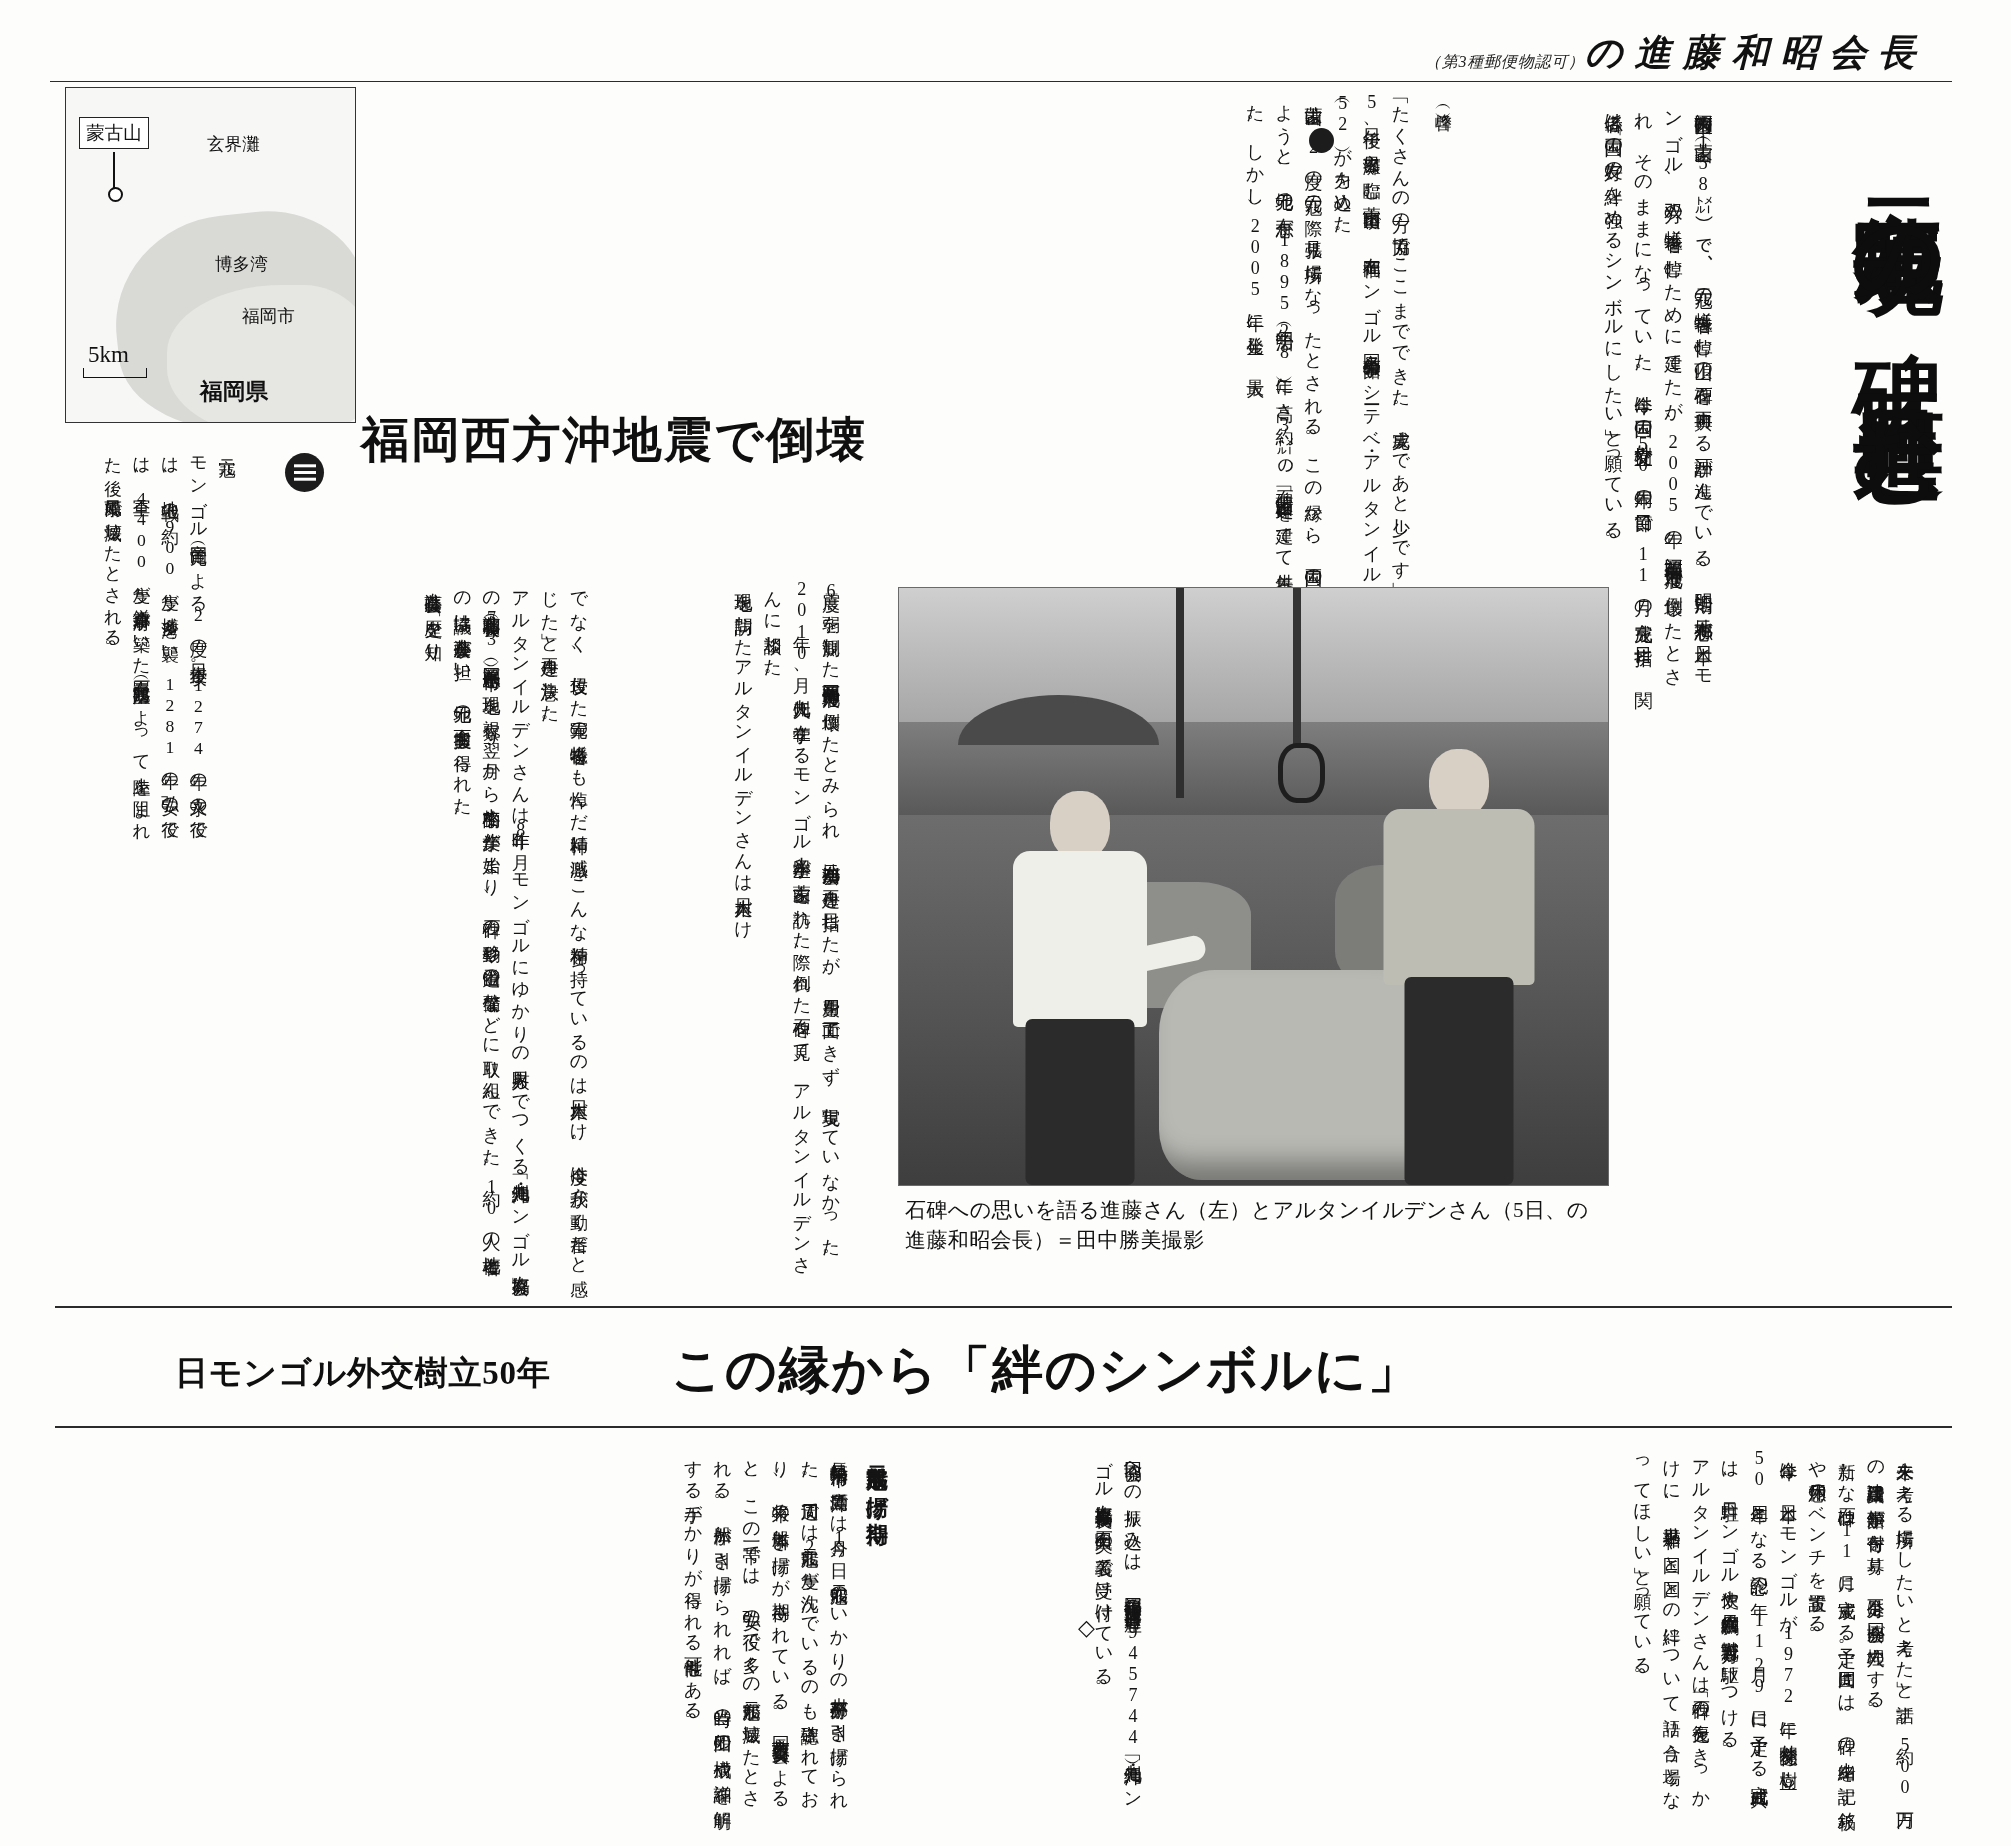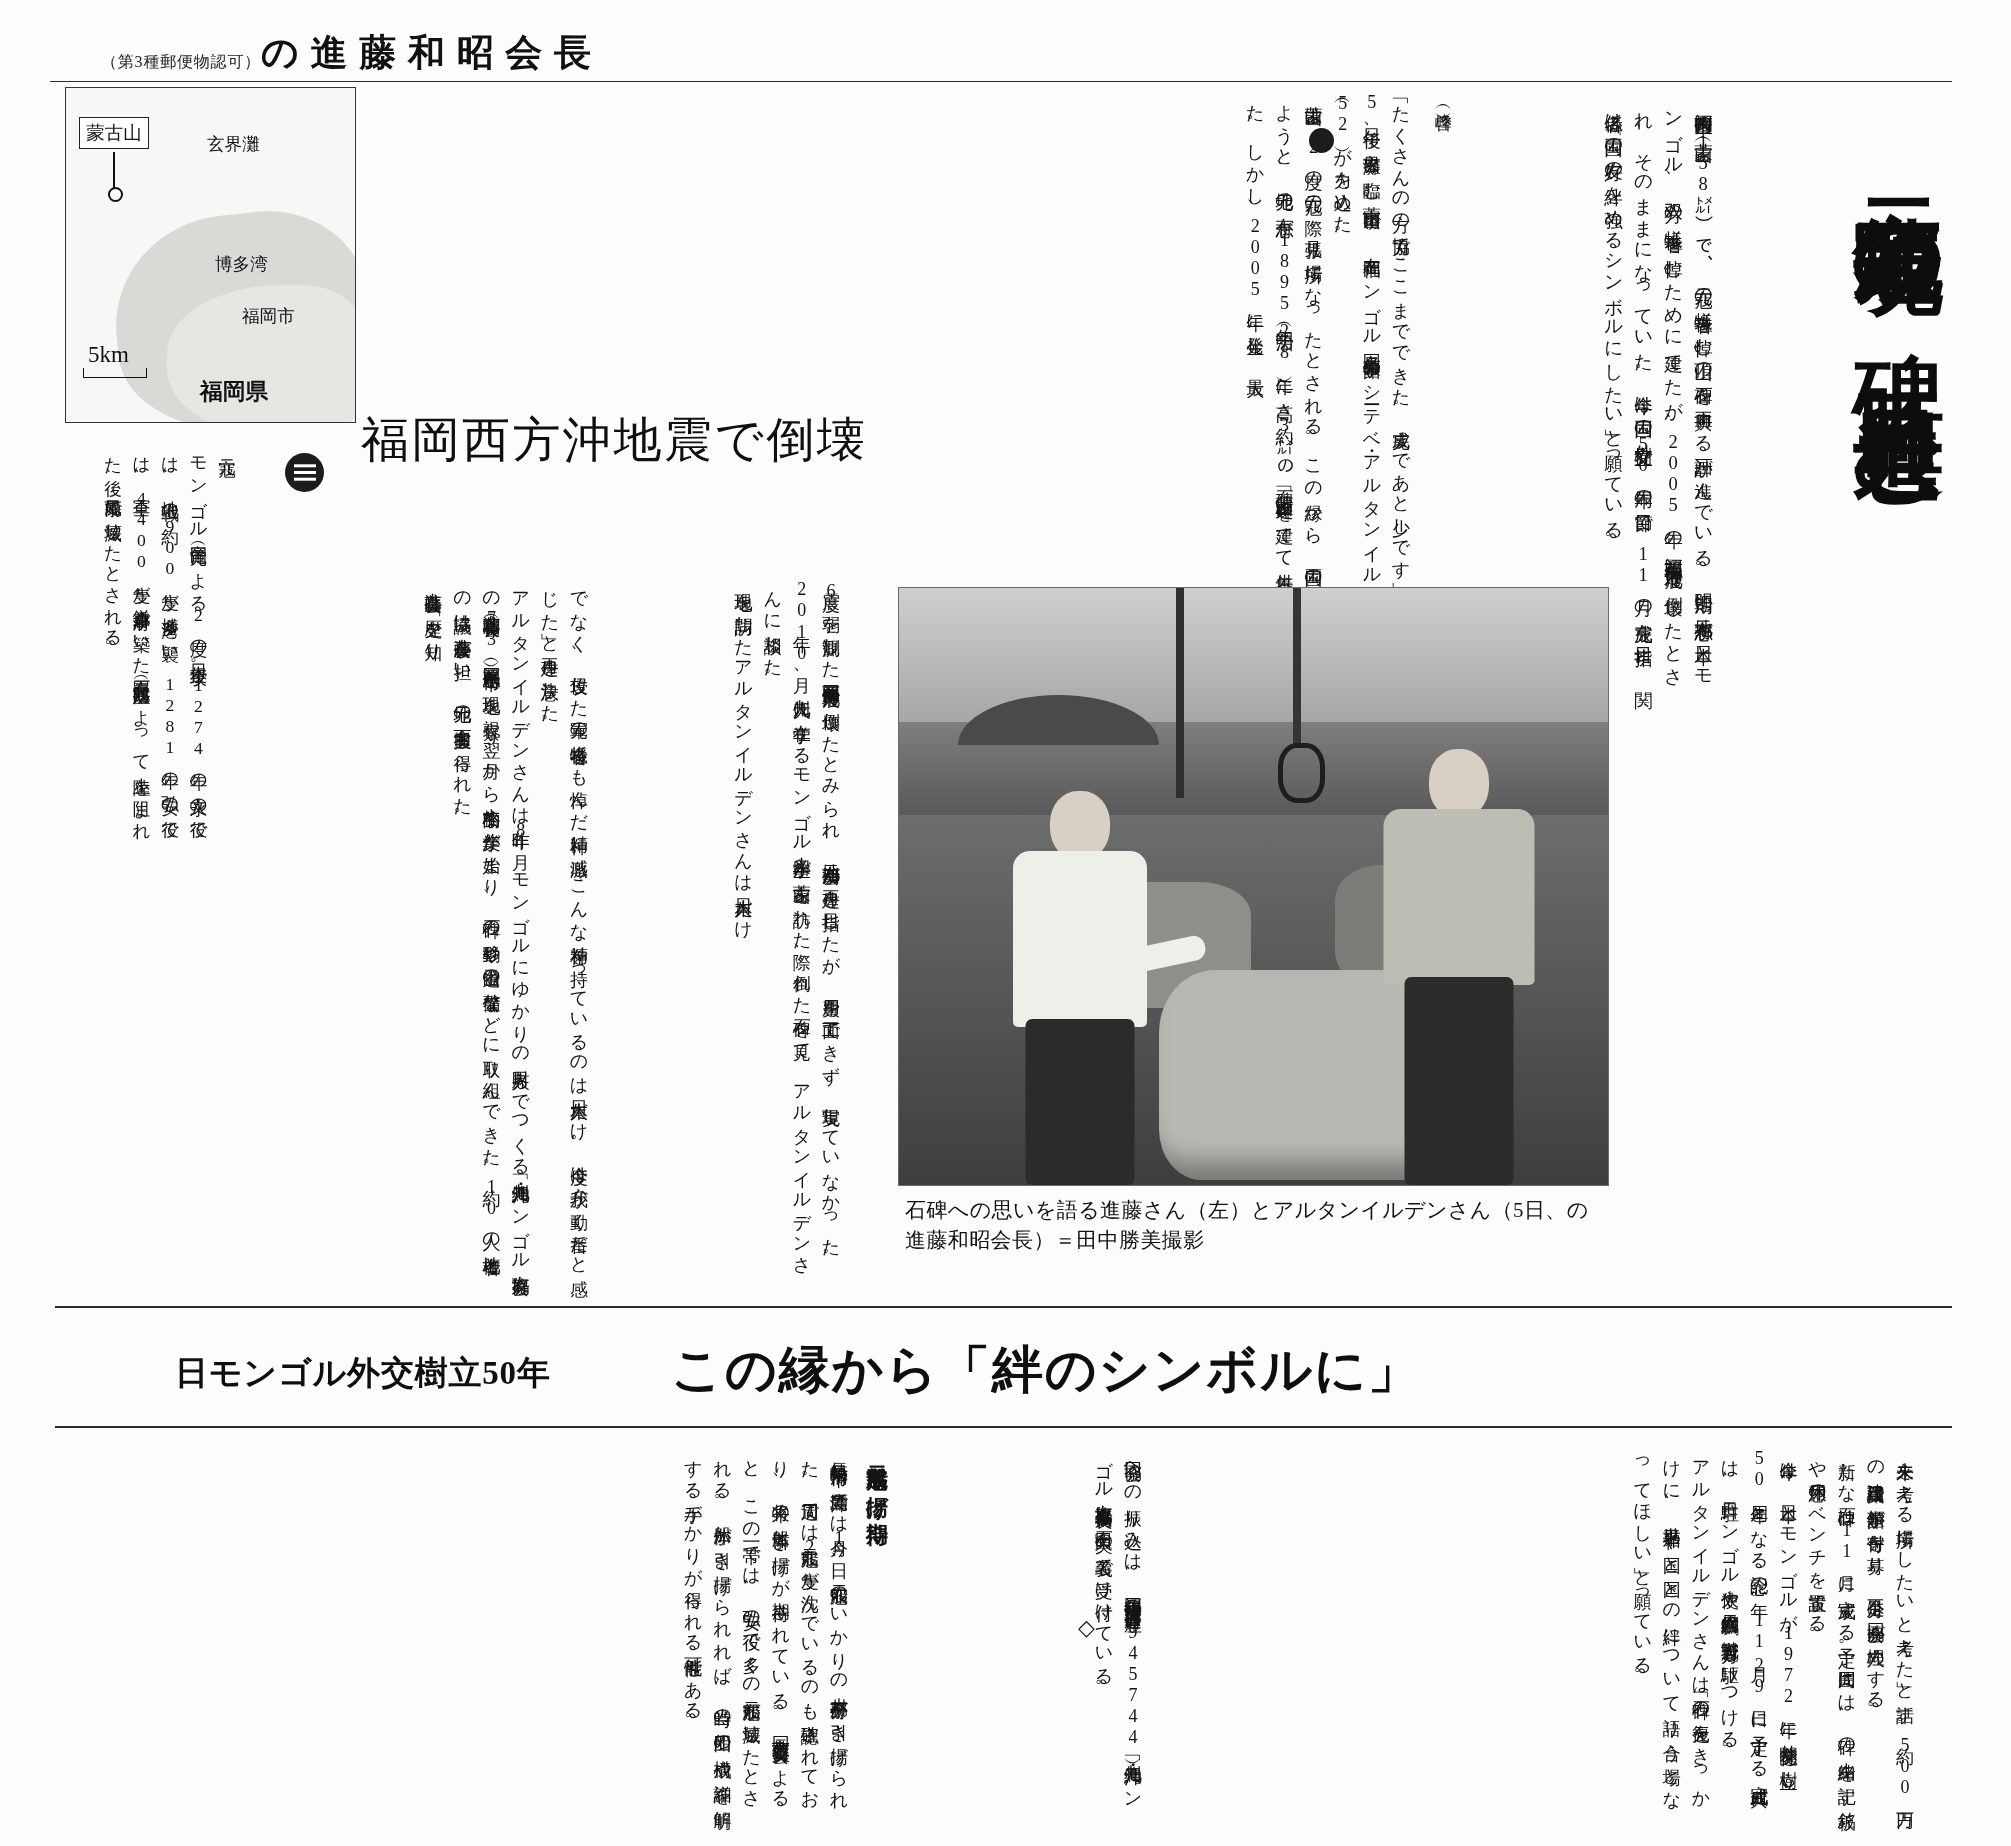--- a/index.html
+++ b/index.html
@@ -21,21 +21,22 @@
     background: #fdfdfb;
   }
 
   
   .masthead {
     position: absolute;
     top: 28.5px; left: 101px; right: 76px;
     height: 49px;
     display: flex;
     align-items: flex-end;
-    justify-content: flex-start;
+    justify-content: flex-end;
+    font-style: italic;
   }
   .mast-left {
     font-size: 16px;
     letter-spacing: 0.8px;
     color: #222;
     padding-bottom: 5px;
   }
   .mast-date {
     font-size: 28.5px;
     letter-spacing: 1.7px;
@@ -83,21 +84,21 @@
     text-align: justify;
   }
   .lead {
     font-size: 18.5px;
   }
   .vsmall { font-size: 17.6px; }
 
   
   .subhead-h {
     position: absolute;
-    font-weight: normal;
+    font-weight: bold;
     color: #0f0f0f;
     letter-spacing: 1.7px;
   }
   .sub1 {
     top: 408px; left: 361px;
     font-size: 48px;
     letter-spacing: 2.5px;
   }
   .sub2-small {
     top: 1351px; left: 166px;

